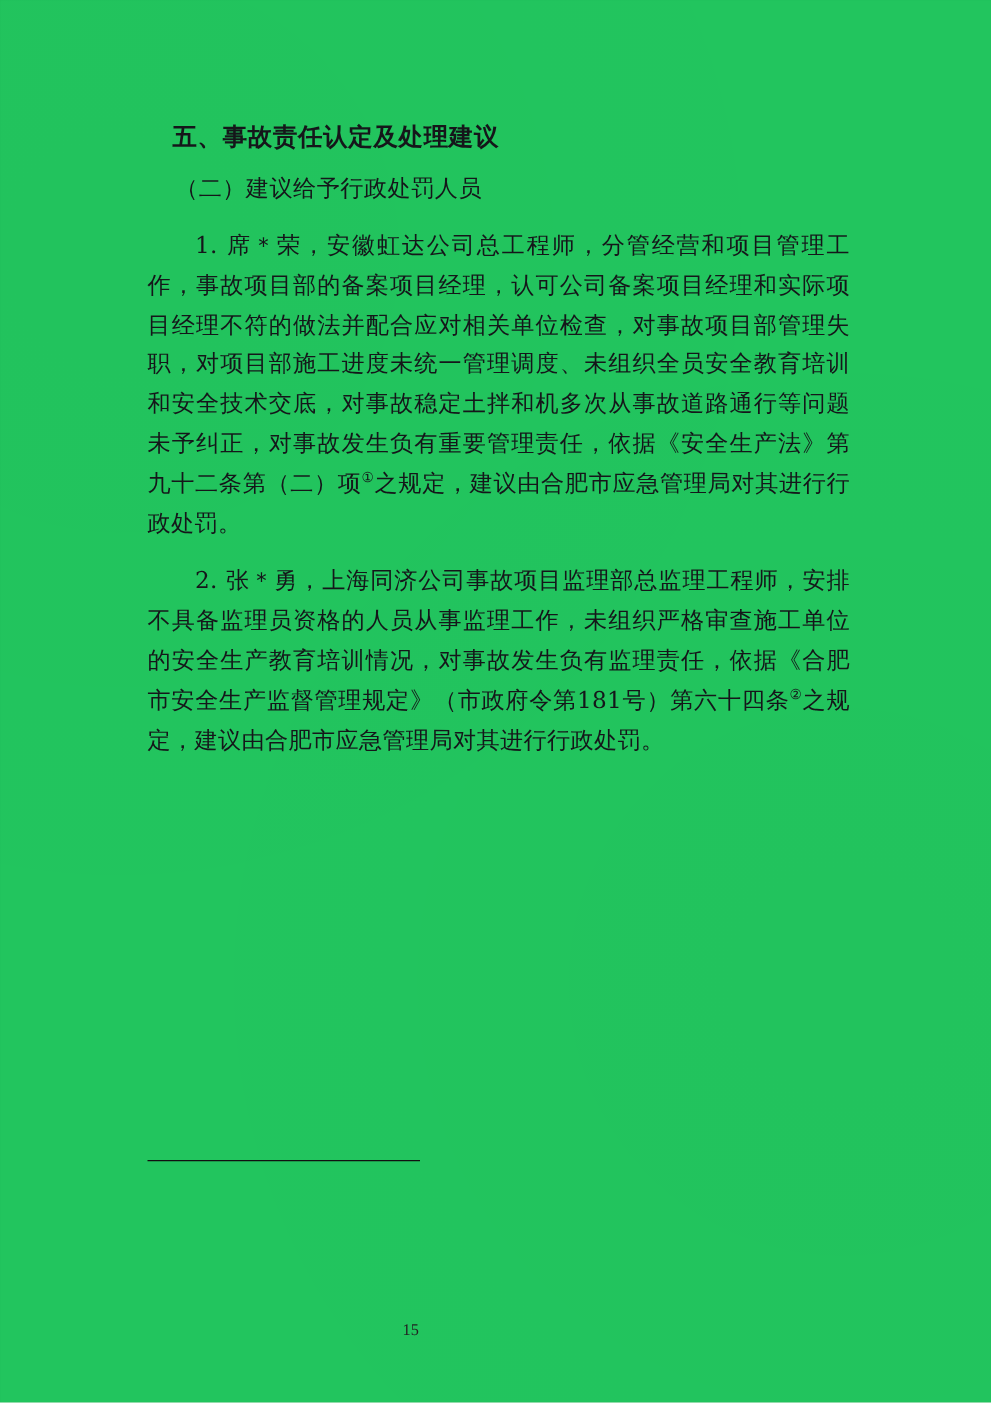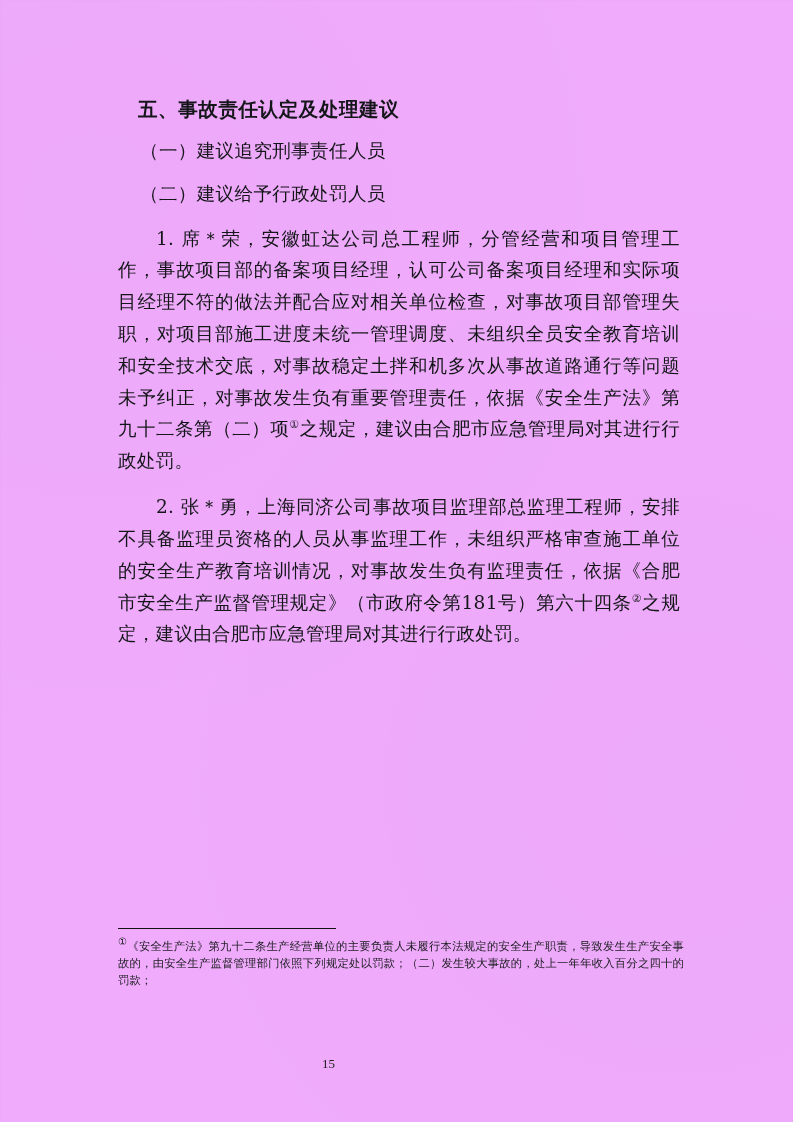--- a/index.html
+++ b/index.html
@@ -5,21 +5,21 @@
   html, body {
     margin: 0;
     padding: 0;
     background: #f0efec;
   }
   .page {
     position: relative;
     width: 793px;
     height: 1122px;
     margin: 0 auto;
-    background: #f0abfc;
+    background: #22c55e;
     overflow: hidden;
     font-family: "DejaVu Serif", "Liberation Serif", serif;
     color: #15161a;
   }
   .paper-texture {
     position: absolute;
     inset: 0;
     background:
       radial-gradient(circle at 12% 18%, rgba(0,0,0,0.012), transparent 55%),
       radial-gradient(circle at 85% 70%, rgba(0,0,0,0.012), transparent 60%);
@@ -111,32 +111,30 @@
 </style>
 </head>
 <body>
 
 <div class="page">
   <div class="paper-texture"></div>
 
   <div class="content">
     <h2 class="section-title">五、事故责任认定及处理建议</h2>
 
-    <div class="sub-title">（一）建议追究刑事责任人员</div>
 
 
     <div class="sub-title" style="margin-top:14px;">（二）建议给予行政处罚人员</div>
 
     <p class="body gap-top"><span>1. 席＊荣，安徽虹达公司总工程师，分管经营和项目管理工作，事故项目部的备案项目经理，认可公司备案项目经理和实际项目经理不符的做法并配合应对相关单位检查，对事故项目部管理失职，对项目部施工进度未统一管理调度、未组织全员安全教育培训和安全技术交底，对事故稳定土拌和机多次从事故道路通行等问题未予纠正，对事故发生负有重要管理责任，依据《安全生产法》第九十二条第（二）项</span><sup class="note-ref">①</sup><span>之规定，建议由合肥市应急管理局对其进行行政处罚。</span></p>
 
     <p class="body gap-top"><span>2. 张＊勇，上海同济公司事故项目监理部总监理工程师，安排不具备监理员资格的人员从事监理工作，未组织严格审查施工单位的安全生产教育培训情况，对事故发生负有监理责任，依据《合肥市安全生产监督管理规定》（市政府令第181号）第六十四条</span><sup class="note-ref">②</sup><span>之规定，建议由合肥市应急管理局对其进行行政处罚。</span></p>
   </div>
 
   <div class="footnote-rule"></div>
 
   <div class="footnotes">
-    <p class="fn"><sup>①</sup><span>《安全生产法》第九十二条生产经营单位的主要负责人未履行本法规定的安全生产职责，导致发生生产安全事故的，由安全生产监督管理部门依照下列规定处以罚款；（二）发生较大事故的，处上一年年收入百分之四十的罚款；</span></p>
   </div>
 
   <div class="page-number">15</div>
 
   <div class="edge-shadow"></div>
 </div>
 
 </body></html>

